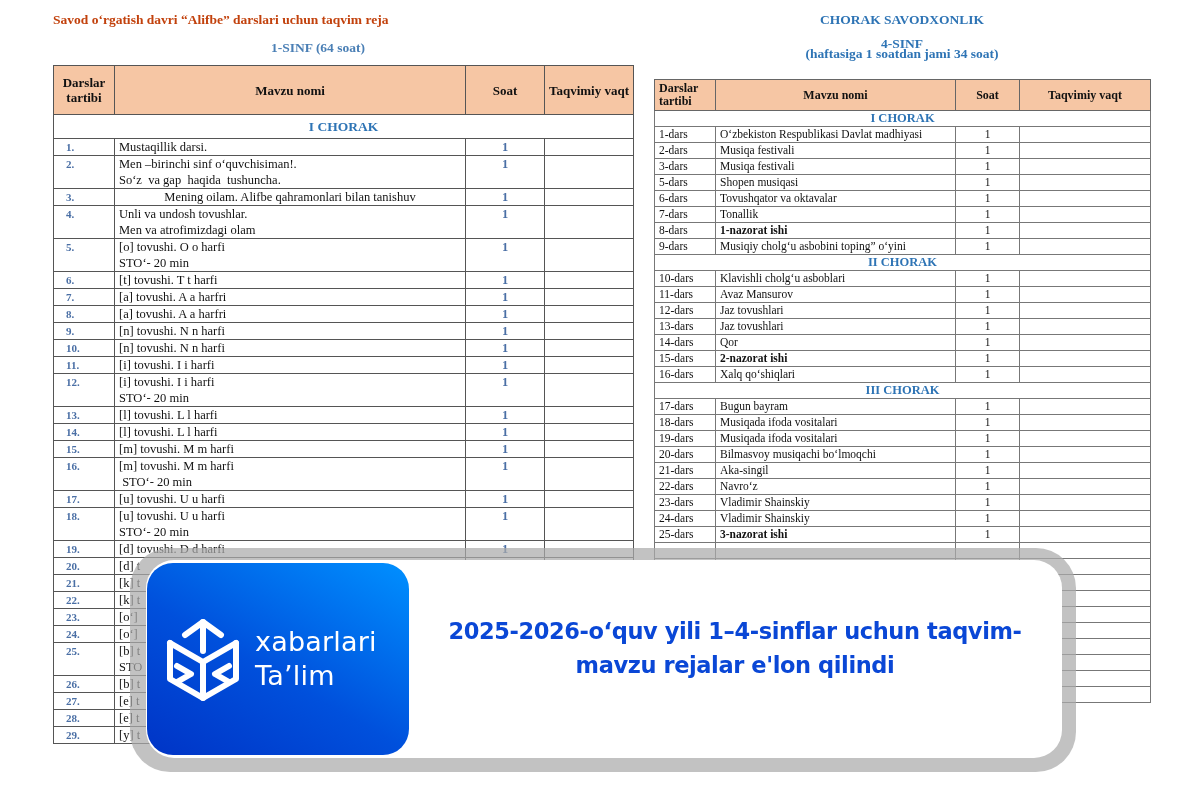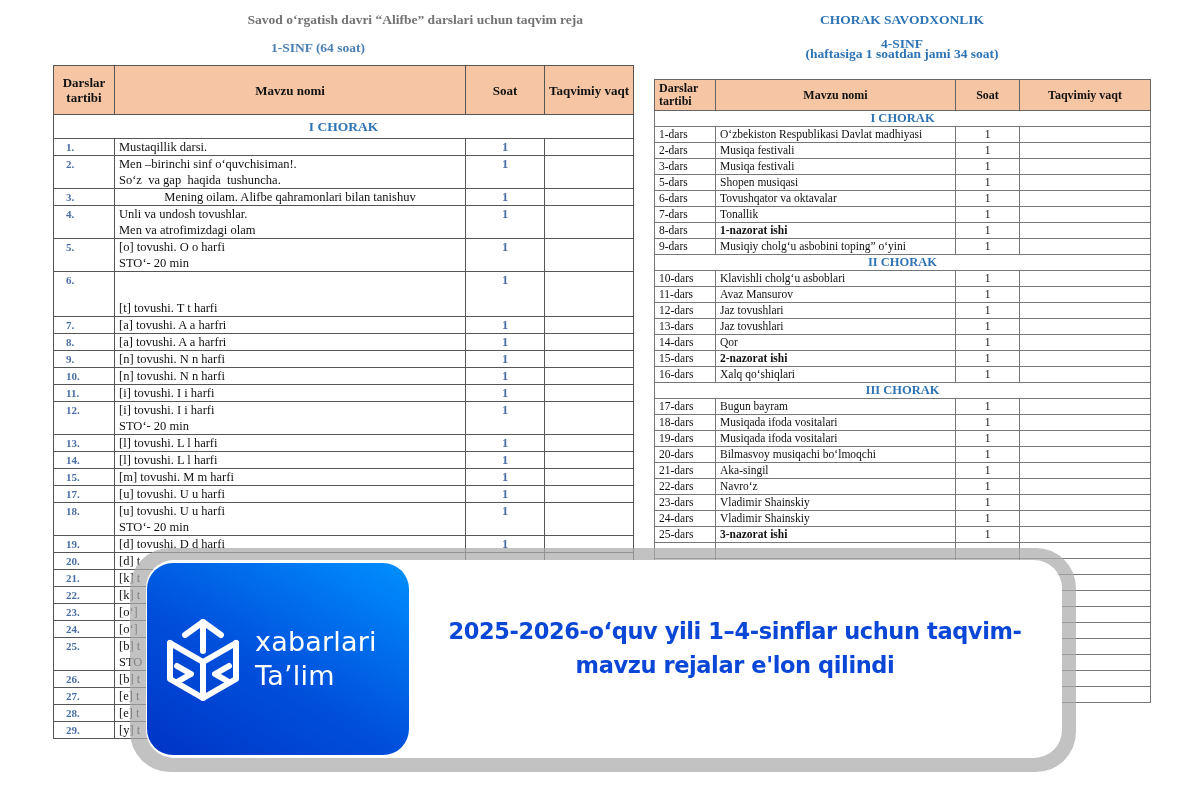--- a/index.html
+++ b/index.html
@@ -1,22 +1,22 @@
 <!DOCTYPE html>
 <html><head>
 <meta charset="utf-8">
 <style>
   * { box-sizing: border-box; margin: 0; padding: 0; }
   html, body { width: 1200px; height: 800px; overflow: hidden; background: #ffffff; }
   body { position: relative; font-family: "Liberation Serif", "DejaVu Serif", serif; color: #111; }
 
   
   .doc-left { position: absolute; left: 53px; top: 0; width: 530px; }
-  .doc-left .title1 { position: absolute; left: 0; width: 530px; top: 12px; text-align: right;
-    font-size: 13.5px; font-weight: bold; color: #737373; }
+  .doc-left .title1 { position: absolute; left: 0; width: 530px; top: 12px; text-align: left;
+    font-size: 13.5px; font-weight: bold; color: #c2410c; }
   .doc-left .title2 { position: absolute; left: 0; width: 530px; top: 40px; text-align: center;
     font-size: 13.5px; font-weight: bold; color: #4a7fb5; }
   table { border-collapse: collapse; table-layout: fixed; }
   .tbl-left { position: absolute; left: 0; top: 65px; width: 530px; font-size: 12.5px; }
   .tbl-left th { background: #f6c6a4; border: 1px solid #555; font-weight: bold; font-size: 13px;
     line-height: 15px; height: 49px; text-align: center; }
   .tbl-left td { border: 1px solid #555; vertical-align: top; line-height: 16px; padding: 0 4px; }
   .tbl-left td.num { color: #4a6fa5; font-weight: bold; font-size: 11px; padding-left: 12px; }
   .tbl-left td.hours { color: #4a6fa5; font-weight: bold; text-align: center; }
   .tbl-left td.quarter { text-align: center; color: #2e74b5; font-weight: bold; font-size: 13.5px;
@@ -113,21 +113,21 @@
           <td>
             <div style="white-space: pre;">[o] tovushi. O o harfi</div>
             <div style="white-space: pre;">STO‘- 20 min</div>
           </td>
           <td class="hours">1</td>
           <td></td>
         </tr>
         <tr style="height: 16px;">
           <td class="num">6.</td>
           <td>
-            <div style="white-space: pre; margin-top: 28px;">[t] tovushi. T t harfi</div>
+            <div style="white-space: pre;">[t] tovushi. T t harfi</div>
           </td>
           <td class="hours">1</td>
           <td></td>
         </tr>
         <tr style="height: 16px;">
           <td class="num">7.</td>
           <td>
             <div style="white-space: pre;">[a] tovushi. A a harfri</div>
           </td>
           <td class="hours">1</td>
@@ -187,20 +187,29 @@
           <td>
             <div style="white-space: pre;">[l] tovushi. L l harfi</div>
           </td>
           <td class="hours">1</td>
           <td></td>
         </tr>
         <tr style="height: 16px;">
           <td class="num">15.</td>
           <td>
             <div style="white-space: pre;">[m] tovushi. M m harfi</div>
+          </td>
+          <td class="hours">1</td>
+          <td></td>
+        </tr>
+        <tr style="height: 32px;">
+          <td class="num">16.</td>
+          <td>
+            <div style="white-space: pre;">[m] tovushi. M m harfi</div>
+            <div style="white-space: pre;"> STO‘- 20 min</div>
           </td>
           <td class="hours">1</td>
           <td></td>
         </tr>
         <tr style="height: 16px;">
           <td class="num">17.</td>
           <td>
             <div style="white-space: pre;">[u] tovushi. U u harfi</div>
           </td>
           <td class="hours">1</td>

